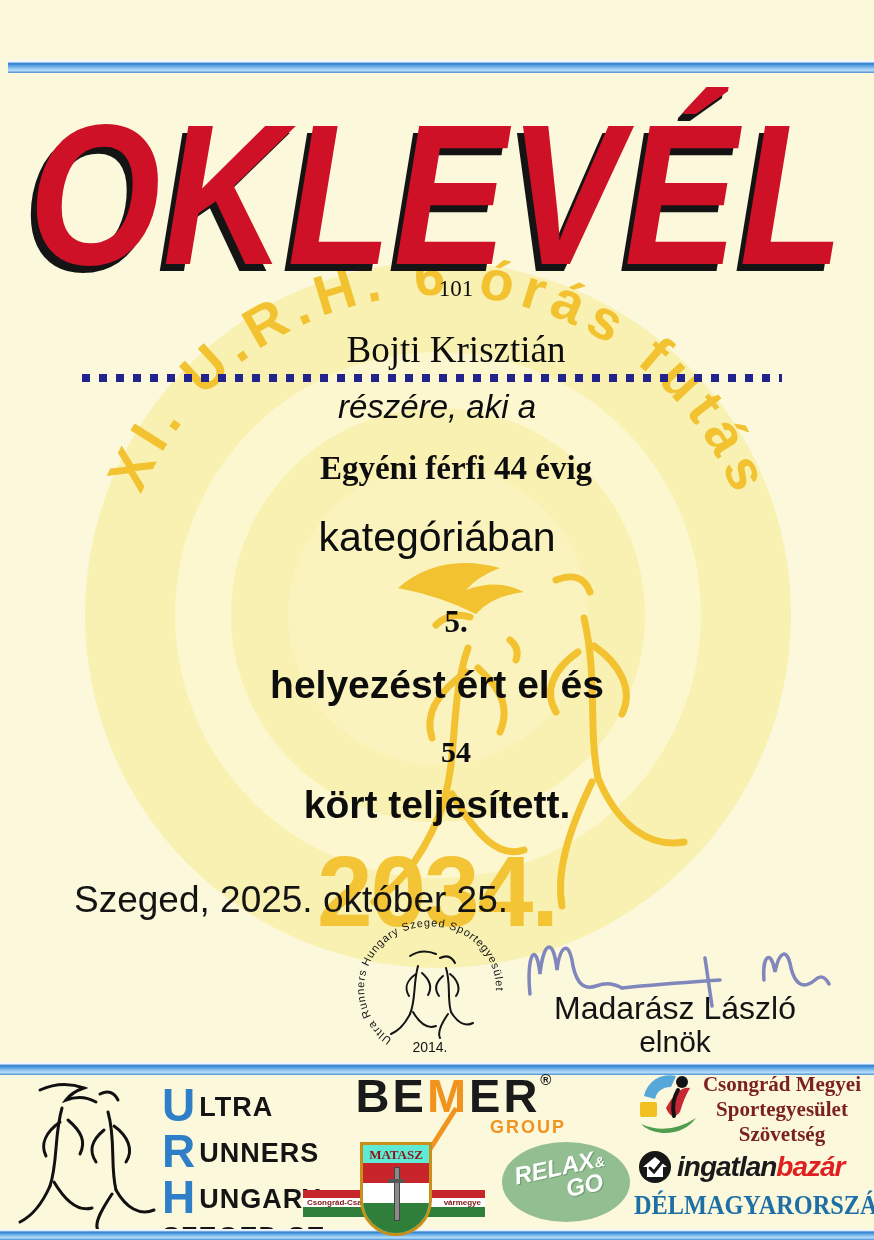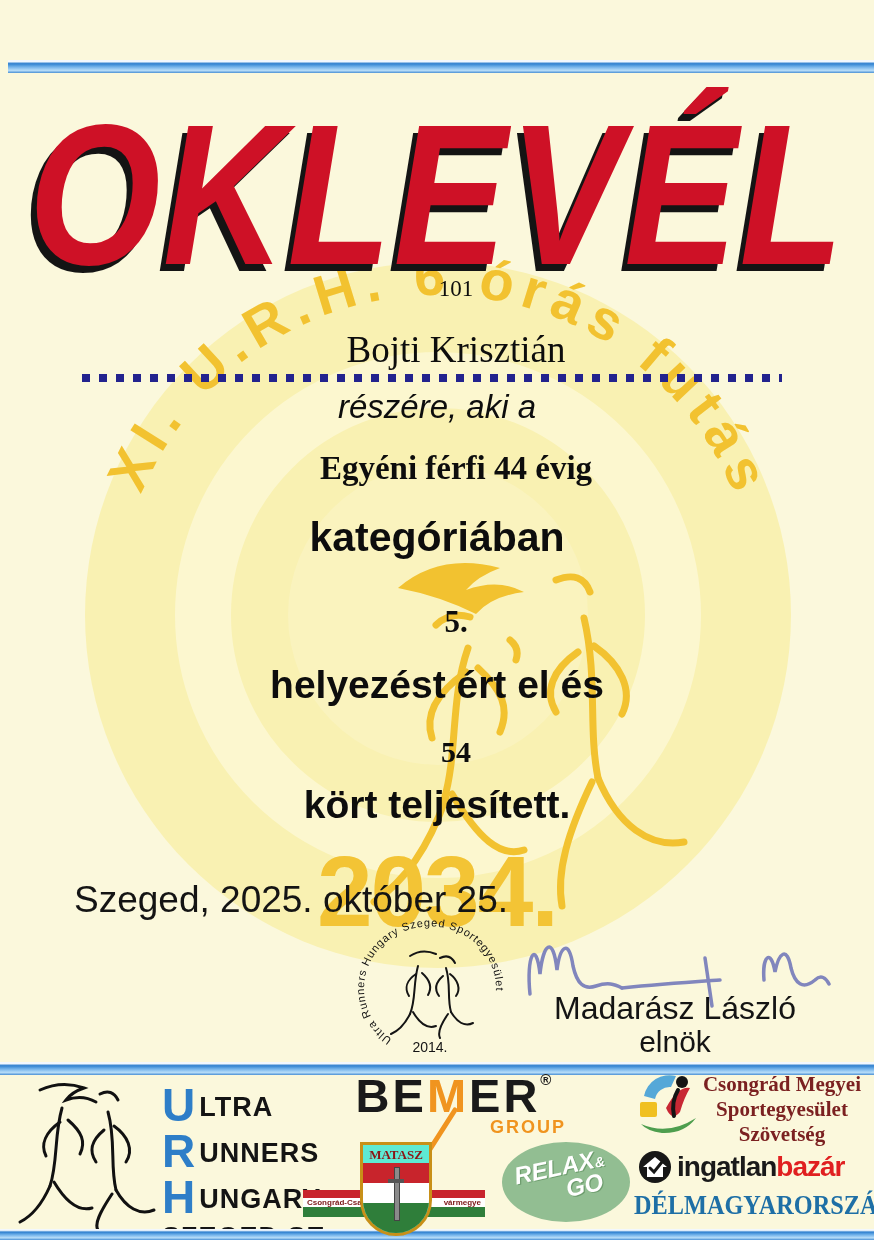--- a/index.html
+++ b/index.html
@@ -21,21 +21,21 @@
   #wm-circle{top:262px;left:85px;width:706px;height:706px;border-radius:50%;background:#F9F1B2;}
   #wm-year{top:834px;font-size:100px;font-weight:bold;color:#F3C435;letter-spacing:-2px;}
   
   .black{color:#0d0d0d;}
   #bib{top:276px;font-size:23px;}
   #rname{top:328px;font-size:37px;font-weight:normal;}
   #dots{top:374px;left:82px;width:700px;height:8px;
         background:repeating-linear-gradient(90deg,#23238E 0 8px,transparent 8px 17px);}
   #dedic{top:388px;font-size:33px;font-style:italic;}
   #categ{top:450px;font-size:33px;font-weight:bold;}
-  #categw{top:514px;font-size:41px;font-weight:bold;}
+  #categw{top:514px;font-size:41px;font-weight:normal;}
   #place{top:604px;font-size:31px;font-weight:bold;}
   #placel{top:663px;font-size:39px;font-weight:bold;}
   #laps{top:735px;font-size:30px;font-weight:bold;}
   #lapsl{top:783px;font-size:39px;font-weight:bold;}
   #pdate{top:879px;left:74px;font-size:37px;color:#141414;}
   #signer-name{top:990px;left:510px;width:330px;text-align:center;font-size:32px;color:#141414;}
   #signer-role{top:1025px;left:510px;width:330px;text-align:center;font-size:30px;color:#141414;}
   
   .urh-row{display:flex;align-items:flex-start;line-height:1;}
   .urh-init{font-size:46px;font-weight:bold;color:#2E7EC8;margin-right:4px;}
@@ -62,21 +62,21 @@
   #sword .blade{position:absolute;left:6px;top:0;width:4px;height:52px;background:#8a8a8a;border:1px solid #444;}
   #sword .guard{position:absolute;left:0;top:12px;width:16px;height:4px;background:#555;}
   #relaxgo{top:1142px;left:502px;width:128px;height:80px;border-radius:50%;background:#92BE92;z-index:0;}
   #relaxgo .inner{position:absolute;left:14px;top:14px;transform:rotate(-12deg);color:#fff;
                   font-style:italic;font-weight:bold;line-height:0.95;text-shadow:1px 1px 0 #6d9c6d;}
   #relaxgo .l1{font-size:24px;}
   #relaxgo .amp{font-size:14px;}
   #relaxgo .l2{font-size:24px;margin-left:48px;}
   #csm-text{top:1072px;left:696px;width:172px;text-align:center;font-family:"Liberation Serif",serif;
             font-weight:bold;font-size:21px;line-height:25px;color:#7B2121;}
-  #ingatlan{top:1150px;left:638px;display:flex;align-items:center;gap:5px;}
+  #ingatlan{top:1150px;left:638px;display:flex;align-items:center;gap:5px;font-style:italic;}
   #ingatlan .t{font-size:28px;font-weight:bold;letter-spacing:-1px;color:#1a1a1a;}
   #ingatlan .t .red{color:#E02020;}
   #delmagyar{top:1190px;left:634px;font-family:"Liberation Serif",serif;font-weight:bold;
              font-size:27px;color:#1E6FA6;transform:scaleX(0.9);transform-origin:left;white-space:nowrap;}
   svg{display:block;}
 </style>
 </head>
 <body>
 
 <div id="page">

